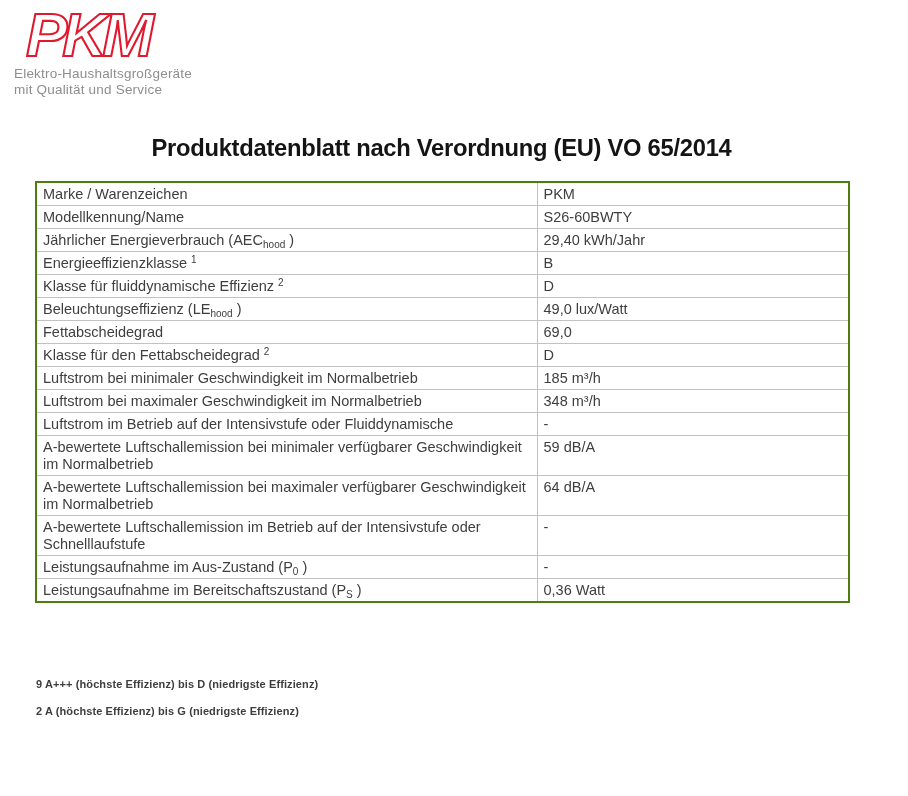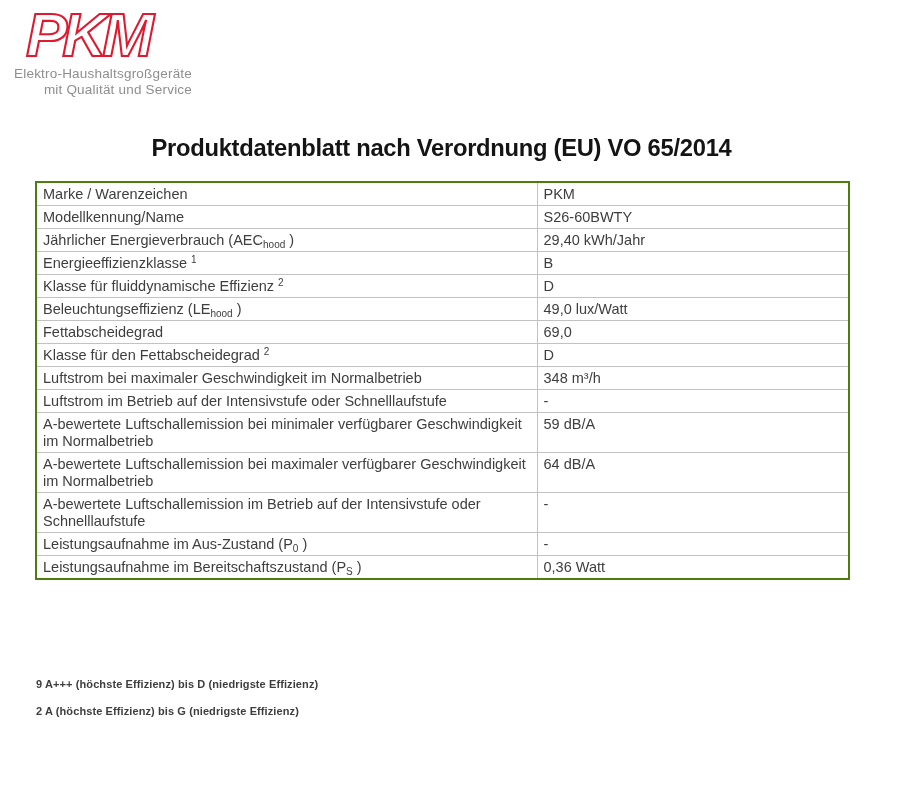--- a/index.html
+++ b/index.html
@@ -9,21 +9,21 @@
     position: relative;
     font-family: "Liberation Sans", sans-serif;
     color: #3e3e3e;
     overflow: hidden;
   }
 
   
   .logo-wrap { position: absolute; left: 14px; top: 4px; width: 190px; }
   .logo-svg { display: block; margin-left: 8px; }
   .logo-taglines {
-    width: 178px; text-align: right;
+    width: 178px; text-align: left;
     font-size: 13.5px; line-height: 16px;
     color: #8e8e8e; letter-spacing: 0.2px;
   }
 
   
   .page-title {
     position: absolute; left: 35px; top: 134px; width: 813px;
     text-align: center;
     font-size: 24.5px; font-weight: bold; color: #141414;
     letter-spacing: -0.3px;
@@ -111,25 +111,29 @@
     </tr>
     <tr>
       <td><span>Fettabscheidegrad</span><sub></sub><sup></sup><span></span></td>
       <td><span>69,0</span></td>
     </tr>
     <tr>
       <td><span>Klasse für den Fettabscheidegrad </span><sub></sub><sup>2</sup><span></span></td>
       <td><span>D</span></td>
     </tr>
     <tr>
+      <td><span>Luftstrom bei minimaler Geschwindigkeit im Normalbetrieb</span><sub></sub><sup></sup><span></span></td>
+      <td><span>185 m³/h</span></td>
+    </tr>
+    <tr>
       <td><span>Luftstrom bei maximaler Geschwindigkeit im Normalbetrieb</span><sub></sub><sup></sup><span></span></td>
       <td><span>348 m³/h</span></td>
     </tr>
     <tr>
-      <td><span>Luftstrom im Betrieb auf der Intensivstufe oder Schnelllaufstufe</span><sub></sub><sup></sup><span></span></td>
+      <td><span>Luftstrom im Betrieb auf der Intensivstufe oder Fluiddynamische</span><sub></sub><sup></sup><span></span></td>
       <td><span>-</span></td>
     </tr>
     <tr class="tall">
       <td><span>A-bewertete Luftschallemission bei minimaler verfügbarer Geschwindigkeit im Normalbetrieb</span><sub></sub><sup></sup><span></span></td>
       <td><span>59 dB/A</span></td>
     </tr>
     <tr class="tall">
       <td><span>A-bewertete Luftschallemission bei maximaler verfügbarer Geschwindigkeit im Normalbetrieb</span><sub></sub><sup></sup><span></span></td>
       <td><span>64 dB/A</span></td>
     </tr>

